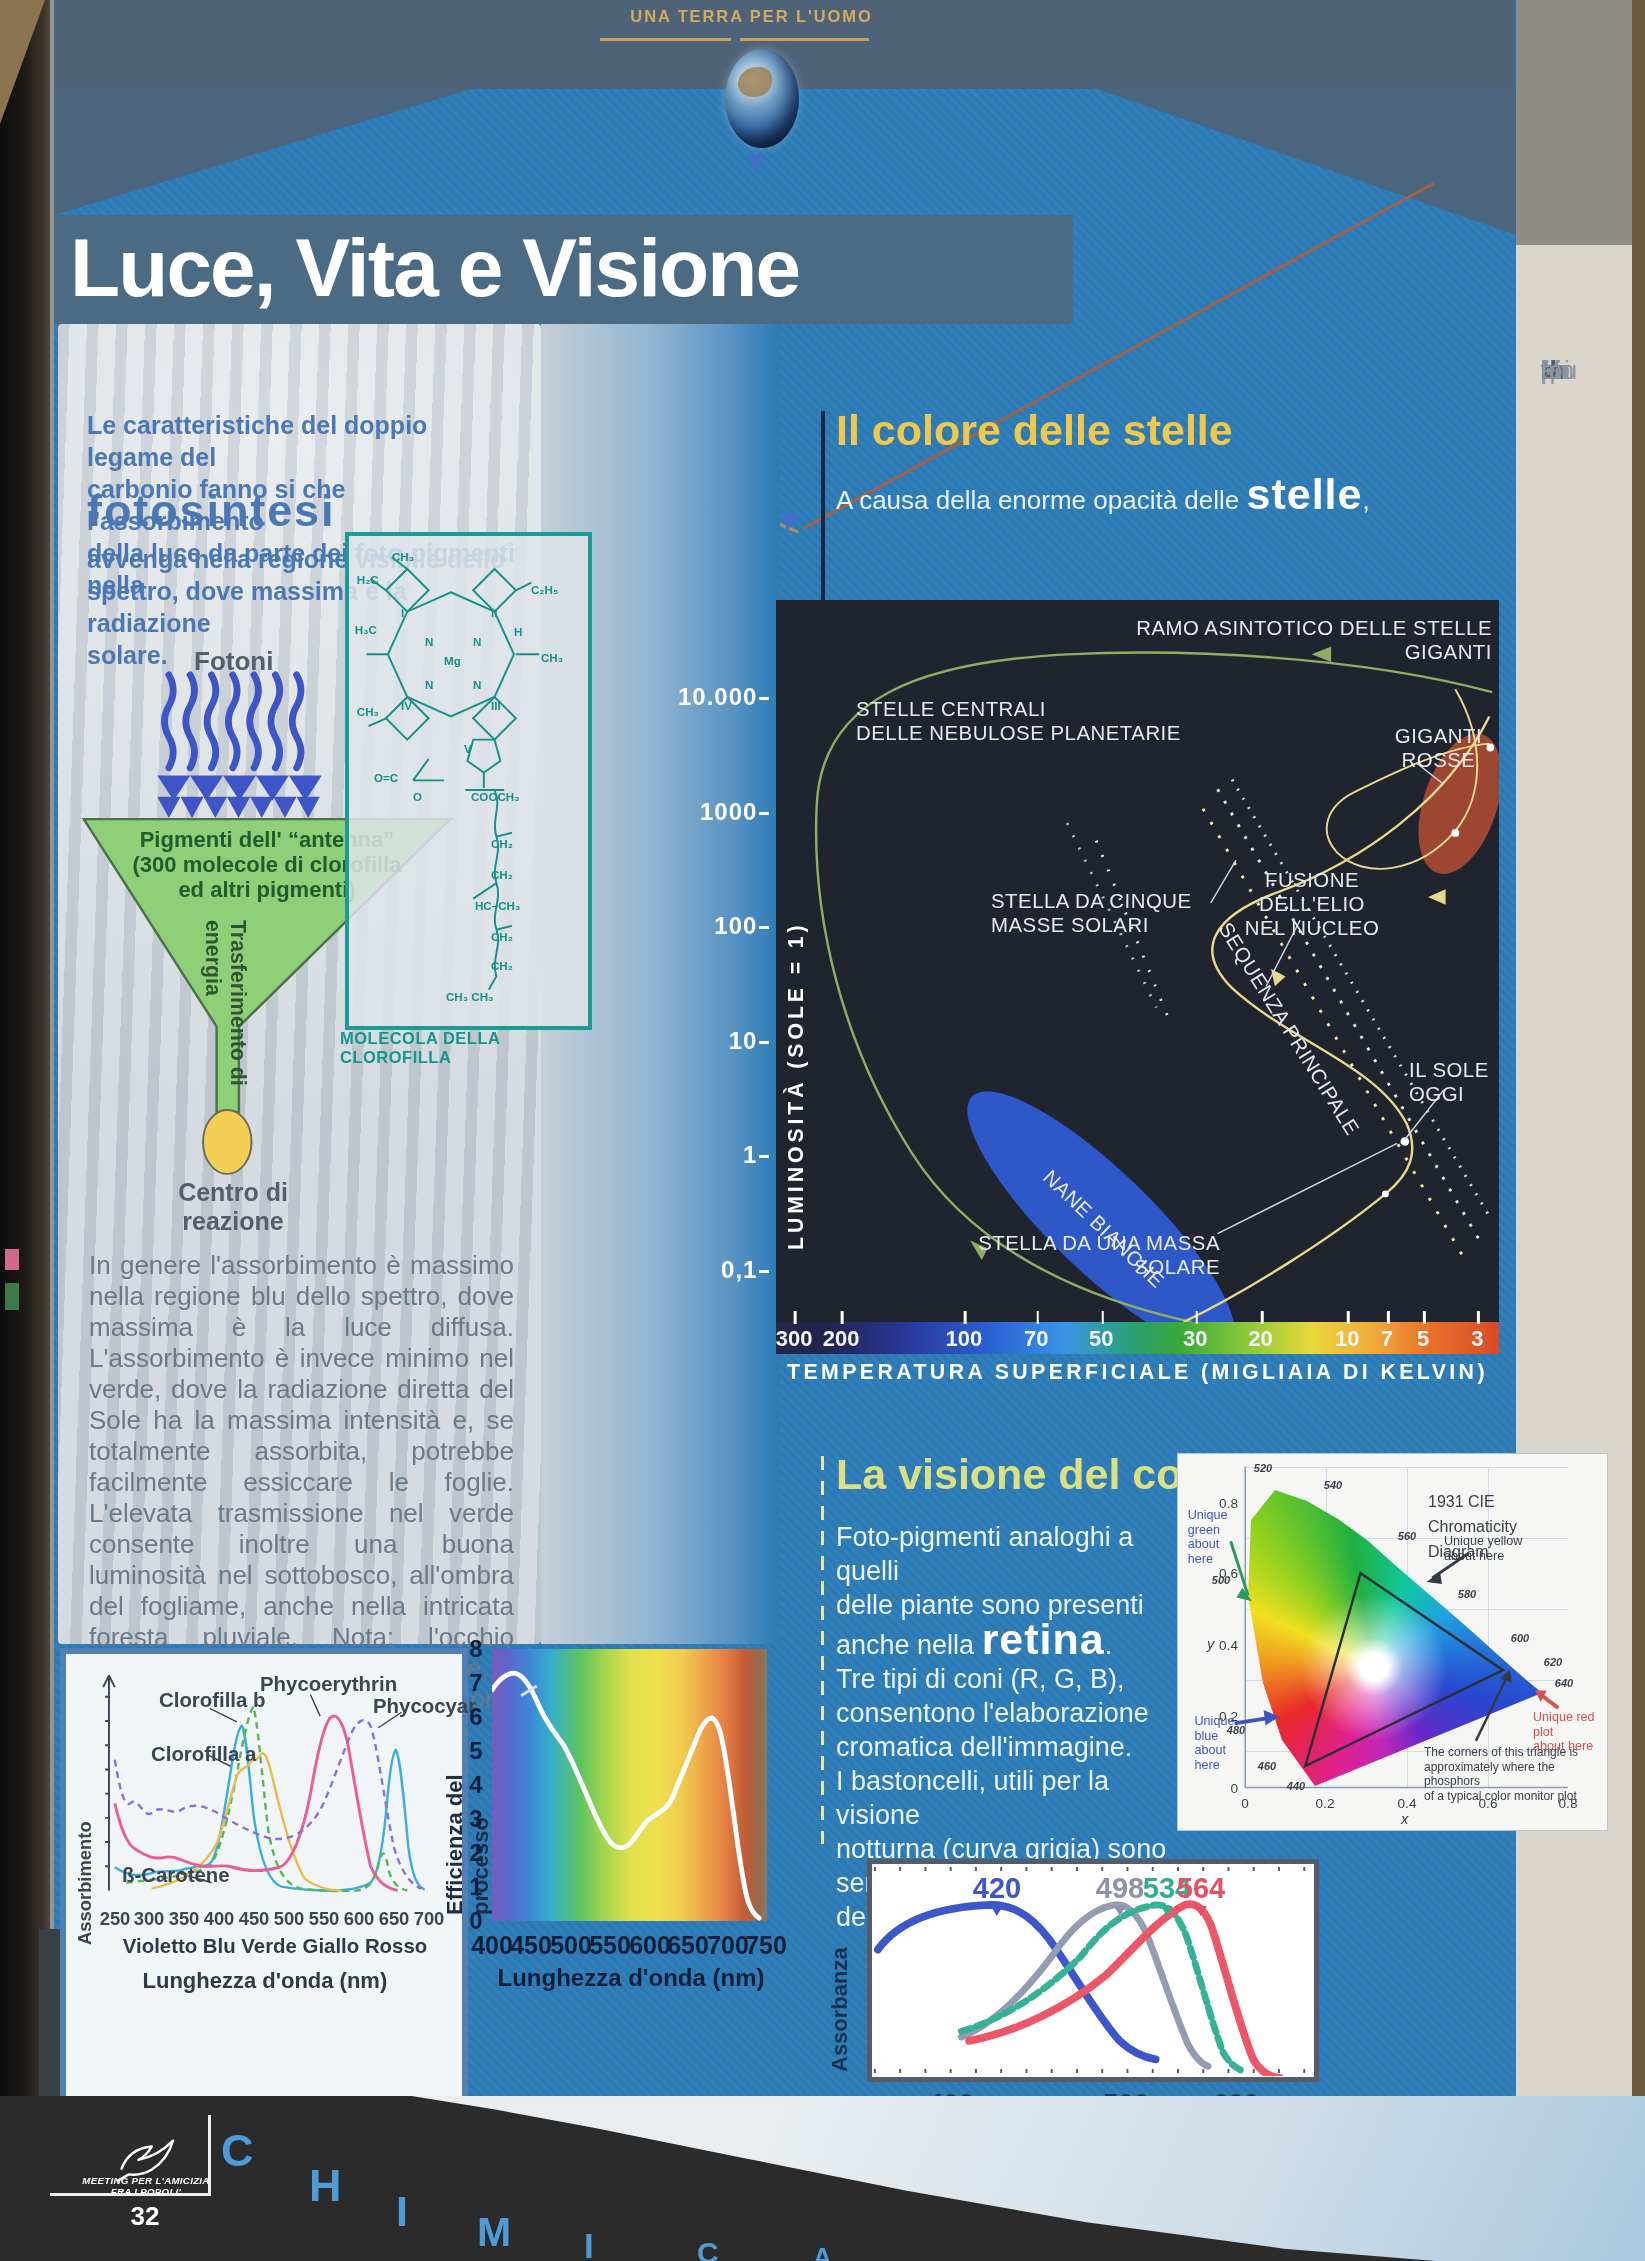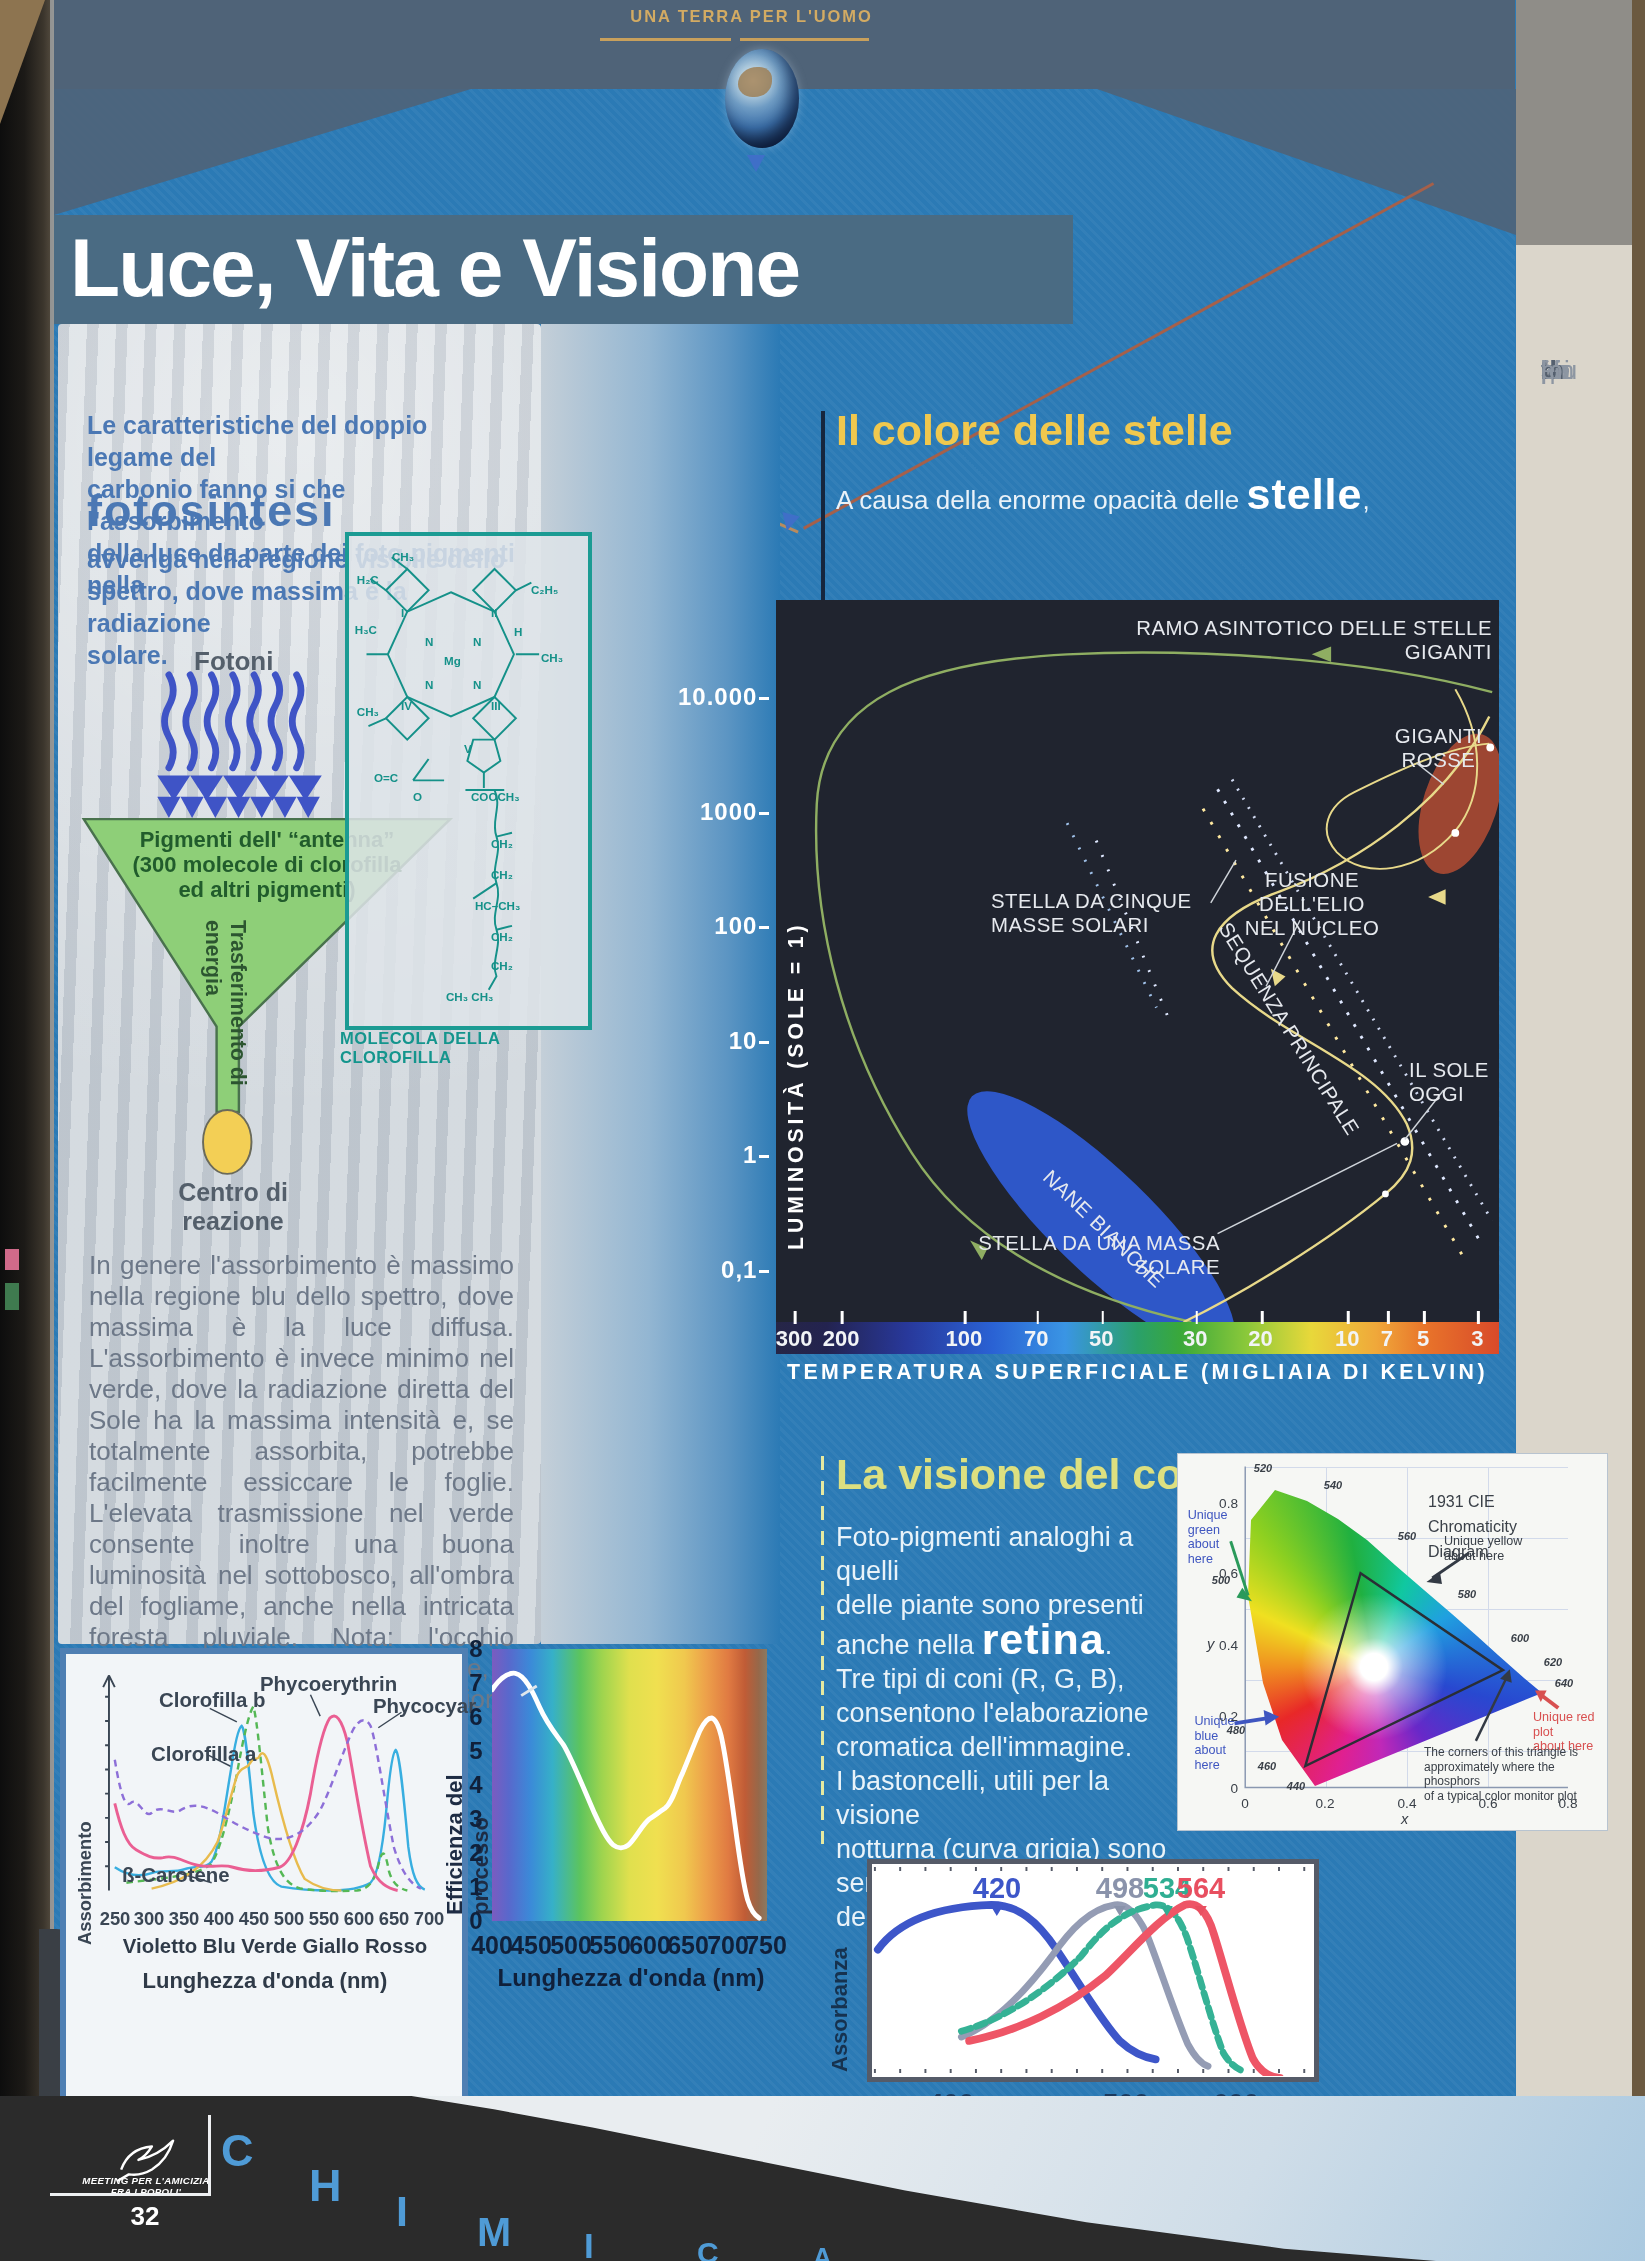--- a/index.html
+++ b/index.html
@@ -424,20 +424,22 @@
     <line x1="648" y1="556" x2="688" y2="505" stroke="#cfd4da" stroke-width="1.5"></line>
     <line x1="455" y1="653" x2="640" y2="560" stroke="#cfd4da" stroke-width="1.5"></line>
     <line x1="540" y1="330" x2="505" y2="398" stroke="#cfd4da" stroke-width="1.5"></line>
     <line x1="448" y1="312" x2="474" y2="268" stroke="#cfd4da" stroke-width="1.5"></line>
     <line x1="660" y1="168" x2="688" y2="190" stroke="#cfd4da" stroke-width="1.5"></line>
     <circle cx="736" cy="152" r="4" fill="#fff"></circle>
       <circle cx="700" cy="240" r="4" fill="#fff"></circle>
       <circle cx="628" cy="612" r="3.5" fill="#fff"></circle>
   </svg>
   <div class="hr-label" style="left:291px;top:15.5px;width:425px;text-align:right;">RAMO ASINTOTICO DELLE STELLE GIGANTI</div>
+  <div class="hr-label prelines" style="left:80px;top:97px;">STELLE CENTRALI
+DELLE NEBULOSE PLANETARIE</div>
   <div class="hr-label prelines" style="left:609px;top:124px;width:107px;text-align:center;">GIGANTI
 ROSSE</div>
   <div class="hr-label prelines" style="left:439px;top:268px;width:194px;text-align:center;">FUSIONE DELL'ELIO
 NEL NUCLEO</div>
   <div class="hr-label prelines" style="left:215px;top:289px;width:212px;">STELLA DA CINQUE
 MASSE SOLARI</div>
   <div class="hr-label rot58" style="left:458px;top:318px;">SEQUENZA PRINCIPALE</div>
   <div class="hr-label rot44" style="left:279px;top:565px;">NANE BIANCHE</div>
   <div class="hr-label prelines" style="left:633px;top:458px;width:83px;text-align:left;">IL SOLE
 OGGI</div>

